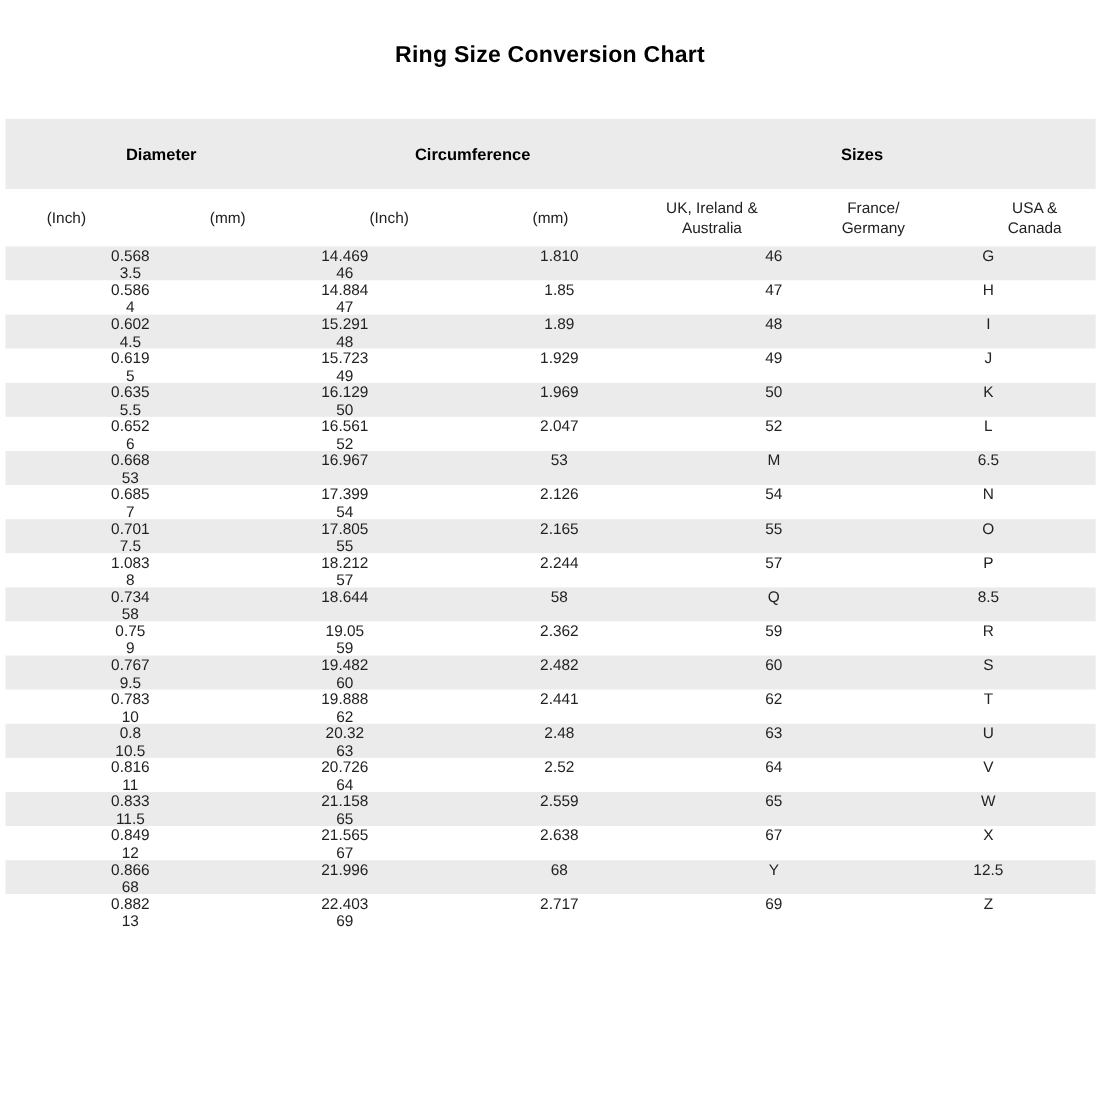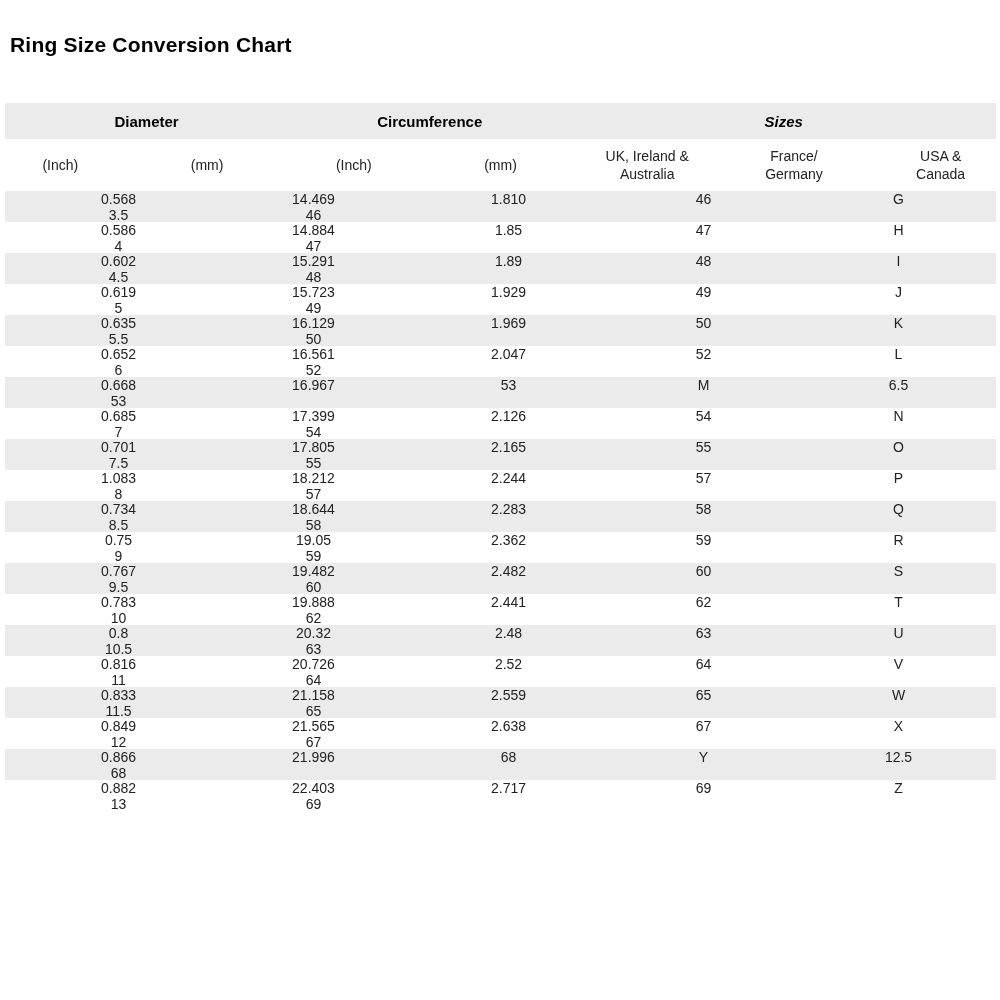--- a/index.html
+++ b/index.html
@@ -5,48 +5,48 @@
   * { box-sizing: border-box; }
   html, body {
     margin: 0; padding: 0;
     width: 1000px; height: 1000px;
     background: #ffffff;
     font-family: "Liberation Sans", "DejaVu Sans", sans-serif;
     color: #222222;
     overflow: hidden;
   }
   .title {
-    margin: 10px;
-    padding-top: 23px;
-    text-align: left;
+    margin: 0;
+    padding-top: 38px;
+    text-align: center;
     font-size: 21px;
     font-weight: bold;
     color: #000000;
     letter-spacing: 0.2px;
   }
   .table {
     margin: 46px 4px 0 5px;
   }
   .group-row {
     display: grid;
     grid-template-columns: repeat(7, 1fr);
-    height: 36px;
+    height: 64px;
     background: #ebebeb;
   }
   .group-cell {
     display: flex;
     align-items: center;
     justify-content: center;
     font-size: 15px;
     font-weight: bold;
     color: #000000;
   }
   .gc-diameter      { grid-column: 1 / span 2; }
   .gc-circumference { grid-column: 3 / span 2; }
-  .gc-sizes         { grid-column: 5 / span 3; font-style: italic; }
+  .gc-sizes         { grid-column: 5 / span 3; }
   .subheader-row {
     display: grid;
     grid-template-columns: repeat(7, 1fr);
     height: 52px;
     background: #ffffff;
     gap: 36px;
   }
   .subheader-cell {
     display: flex;
     align-items: center;
@@ -192,21 +192,20 @@
     <div class="cell">2.244</div>
     <div class="cell">57</div>
     <div class="cell">P</div>
     <div class="cell">8</div>
     <div class="cell">57</div>
   </div>
 
   <div class="row">
     <div class="cell">0.734</div>
     <div class="cell">18.644</div>
-    <div class="cell">2.283</div>
     <div class="cell">58</div>
     <div class="cell">Q</div>
     <div class="cell">8.5</div>
     <div class="cell">58</div>
   </div>
 
   <div class="row">
     <div class="cell">0.75</div>
     <div class="cell">19.05</div>
     <div class="cell">2.362</div>

